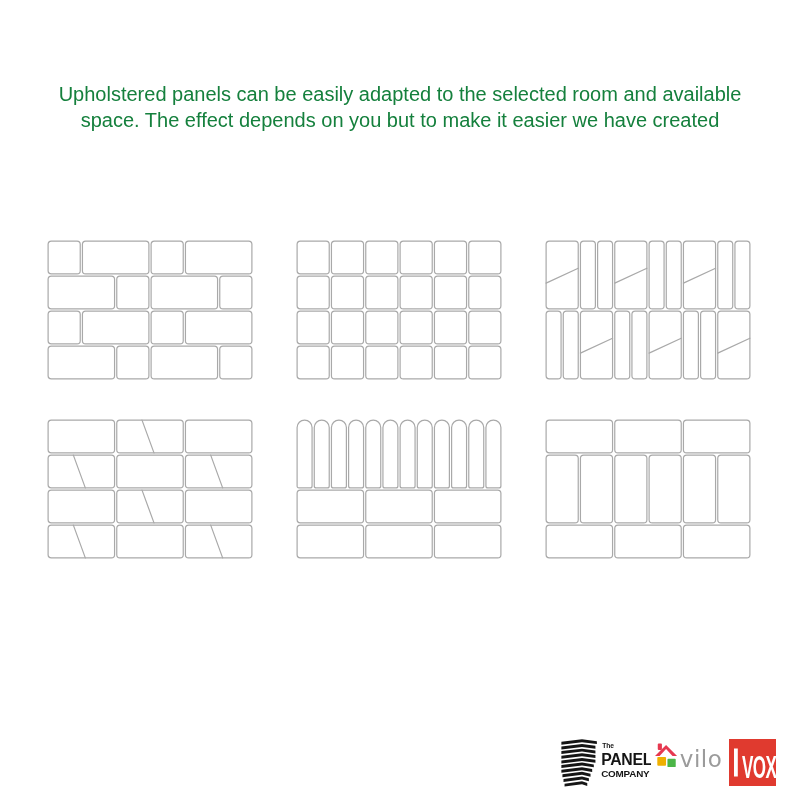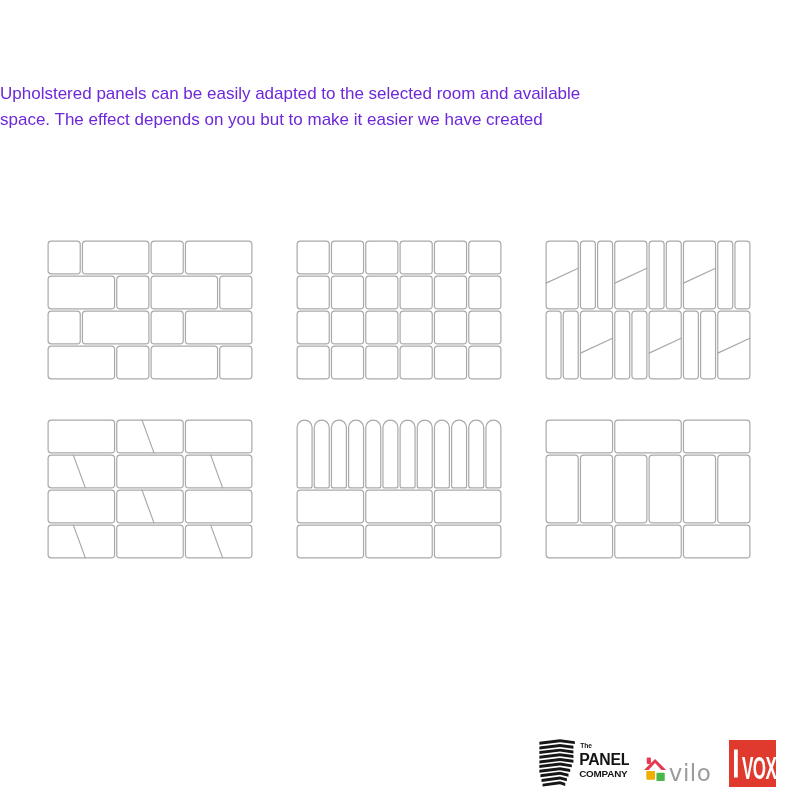--- a/index.html
+++ b/index.html
@@ -1,26 +1,26 @@
 <!DOCTYPE html>
 <html style="--stroke: #a9a9a9;"><head>
 <meta charset="utf-8">
 <style>
   html,body{margin:0;padding:0;background:#fff;}
   .page{position:relative;width:800px;height:800px;background:#ffffff;overflow:hidden;
         font-family:"Liberation Sans",sans-serif;}
-  .intro{position:absolute;top:81px;left:0;right:0;
-         font-size:17px;line-height:26px;color:#6d28d9;}
+  .intro{position:absolute;top:81px;left:0;right:0;text-align:center;
+         font-size:20px;line-height:26px;color:#15803d;}
   .panels-grid{position:absolute;left:47px;top:240px;display:grid;
                grid-template-columns:repeat(3,206px);column-gap:43px;row-gap:39px;}
   .panel{width:206px;height:140px;}
   .panel svg{display:block;}
   .cell{fill:#ffffff;stroke:var(--stroke,#a9a9a9);stroke-width:1.2;}
   .cell-line{stroke:var(--stroke,#a9a9a9);stroke-width:1.2;stroke-linecap:round;}
-  .logos{position:absolute;right:24px;bottom:13px;display:flex;align-items:flex-end;gap:15px;}
+  .logos{position:absolute;right:24px;bottom:13px;display:flex;align-items:flex-start;gap:4px;}
   .pc-text{fill:#151515;font-family:"Liberation Sans",sans-serif;font-weight:bold;}
   .vilo-text{font-family:"DejaVu Sans",sans-serif;letter-spacing:0.5px;}
   .vox-text{font-family:"Liberation Sans",sans-serif;font-weight:bold;letter-spacing:-1px;}
 </style>
 </head>
 <body>
 
 <div class="page">
 
   <div class="intro">

